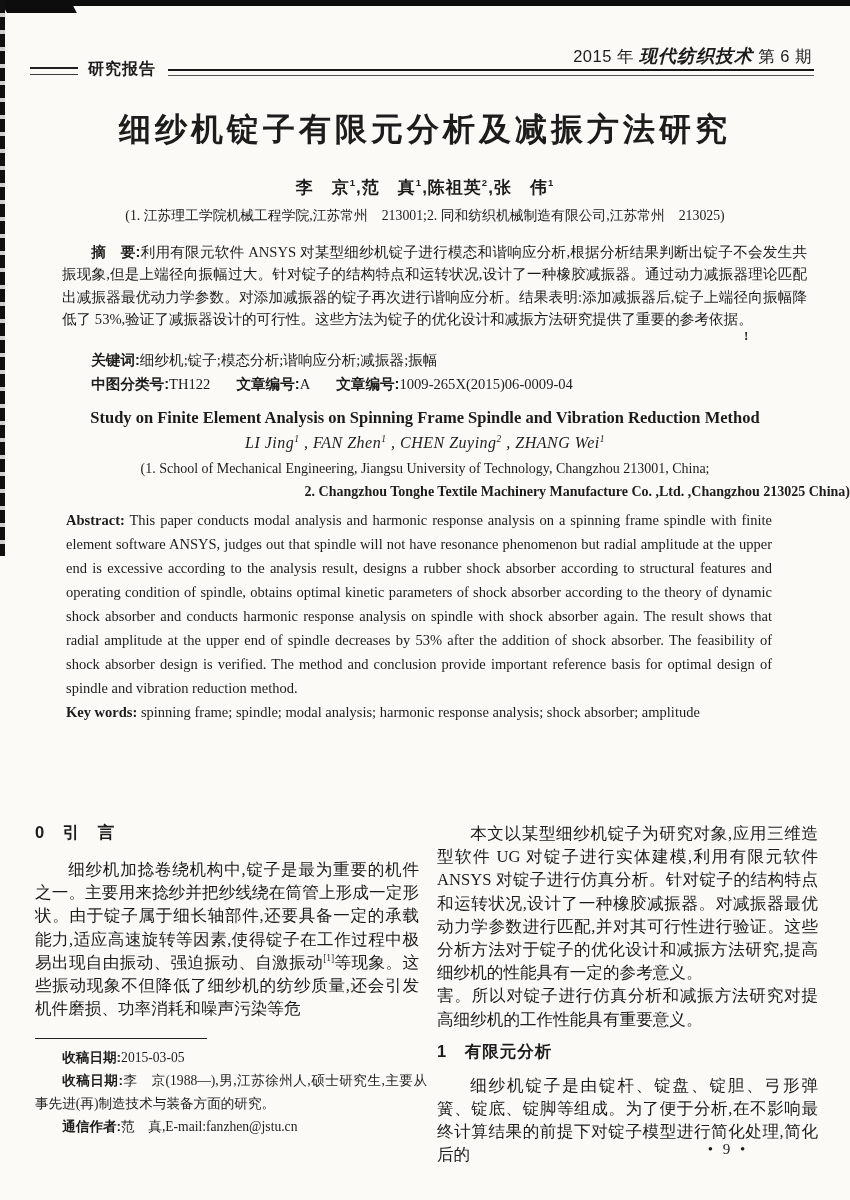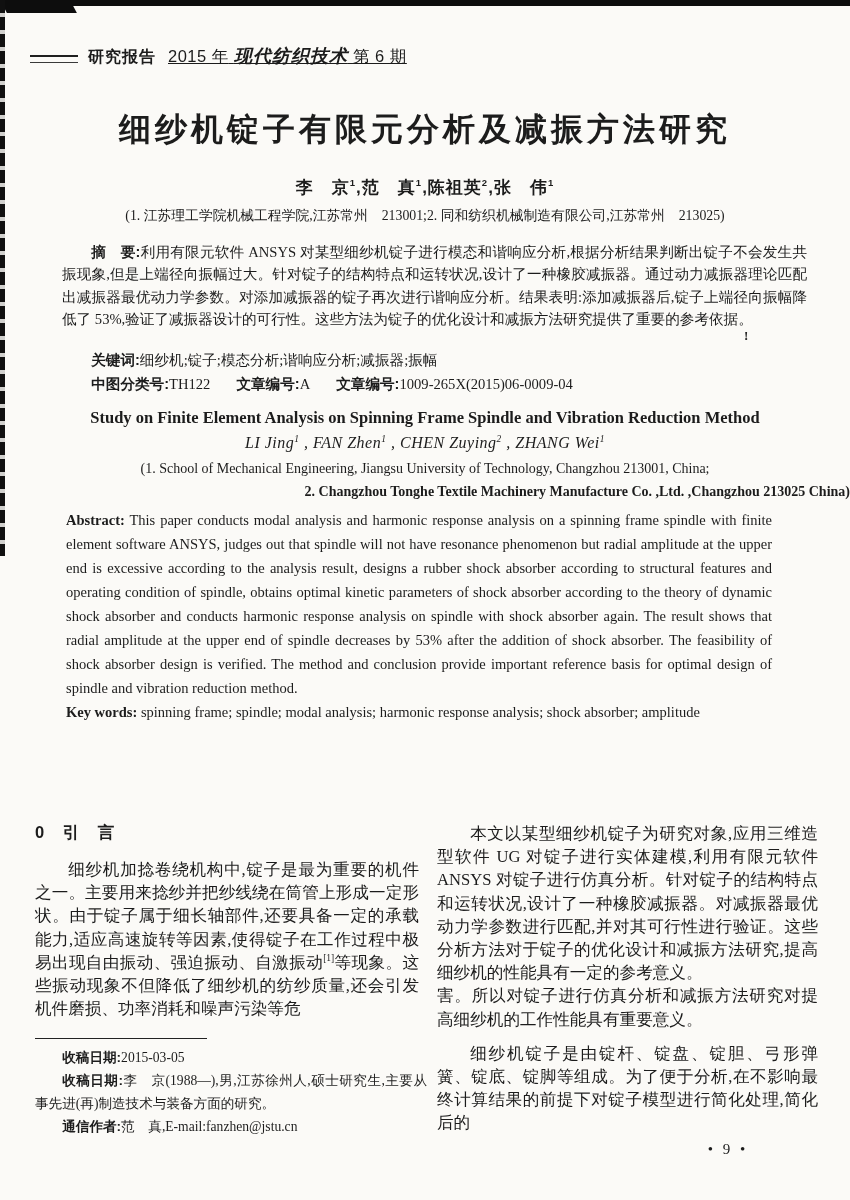--- a/index.html
+++ b/index.html
@@ -16,21 +16,21 @@
   .artifact-top-corner{position:absolute;top:0;left:0;width:70px;height:13px;background:#0d0d0d;transform:skewX(28deg);transform-origin:top left;}
   .artifact-left{position:absolute;top:0;left:0;width:5px;height:556px;
     background:repeating-linear-gradient(180deg,#101010 0 13px,rgba(16,16,16,.18) 13px 17px);}
   .artifact-stray{position:absolute;top:328px;left:744px;font-size:13px;font-weight:bold;color:#222;}
 
   
   .header{position:absolute;top:44px;left:30px;right:36px;display:flex;align-items:flex-end;}
   .hdr-dline{height:5px;border-top:2px solid #1f1f1f;border-bottom:1.5px solid #3a3a3a;}
   .hdr-dline.left{width:48px;margin-bottom:6px;}
   .hdr-label{font-size:16px;font-weight:bold;padding:0 12px 1px 10px;letter-spacing:1px;}
-  .hdr-right{flex:1;display:flex;flex-direction:row;text-decoration:underline;}
+  .hdr-right{flex:1;display:flex;flex-direction:column;}
   .hdr-journal{text-align:right;font-size:16.5px;letter-spacing:.5px;padding-right:2px;margin-bottom:1px;}
   .hdr-journal .script{font-style:italic;font-weight:bold;font-size:18px;letter-spacing:1px;font-family:"DejaVu Serif",serif;}
   .hdr-dline.long{height:4px;border-top:2px solid #161616;border-bottom:1px solid #555;margin-bottom:5px;}
 
   
   .title-cn{position:absolute;top:108px;left:0;width:100%;text-align:center;
     font-size:32px;font-weight:bold;letter-spacing:4px;}
   .authors-cn{position:absolute;top:176px;left:0;width:100%;text-align:center;
     font-size:17px;font-weight:bold;letter-spacing:1px;}
   .affil-cn{position:absolute;top:207px;left:0;width:100%;text-align:center;font-size:13.8px;}
@@ -134,20 +134,21 @@
   </div>
 
   <div class="body-cols">
     <div class="col-left">
       <h3 class="sec-head">0　引　言</h3>
       <p class="body-p"><span>细纱机加捻卷绕机构中,锭子是最为重要的机件之一。主要用来捻纱并把纱线绕在筒管上形成一定形状。由于锭子属于细长轴部件,还要具备一定的承载能力,适应高速旋转等因素,使得锭子在工作过程中极易出现自由振动、强迫振动、自激振动</span><sup>[1]</sup><span>等现象。这些振动现象不但降低了细纱机的纺纱质量,还会引发机件磨损、功率消耗和噪声污染等危</span></p>
     </div>
     <div class="col-right">
       <p class="body-p">本文以某型细纱机锭子为研究对象,应用三维造型软件 UG 对锭子进行实体建模,利用有限元软件 ANSYS 对锭子进行仿真分析。针对锭子的结构特点和运转状况,设计了一种橡胶减振器。对减振器最优动力学参数进行匹配,并对其可行性进行验证。这些分析方法对于锭子的优化设计和减振方法研究,提高细纱机的性能具有一定的参考意义。</p>
       <p class="body-p noindent" style="margin-top:0;">害。所以对锭子进行仿真分析和减振方法研究对提高细纱机的工作性能具有重要意义。</p>
+      <h3 class="sec-head">1　有限元分析</h3>
       <p class="body-p p3">细纱机锭子是由锭杆、锭盘、锭胆、弓形弹簧、锭底、锭脚等组成。为了便于分析,在不影响最终计算结果的前提下对锭子模型进行简化处理,简化后的</p>
     </div>
   </div>
 
   <div class="footnote">
     <div class="rule"></div>
     <p><span class="lbl">收稿日期:</span><span>2015-03-05</span></p>
     <p><span class="lbl">收稿日期:</span><span>李　京(1988—),男,江苏徐州人,硕士研究生,主要从事先进(再)制造技术与装备方面的研究。</span></p>
     <p><span class="lbl">通信作者:</span><span>范　真,E-mail:fanzhen@jstu.cn</span></p>
   </div>

